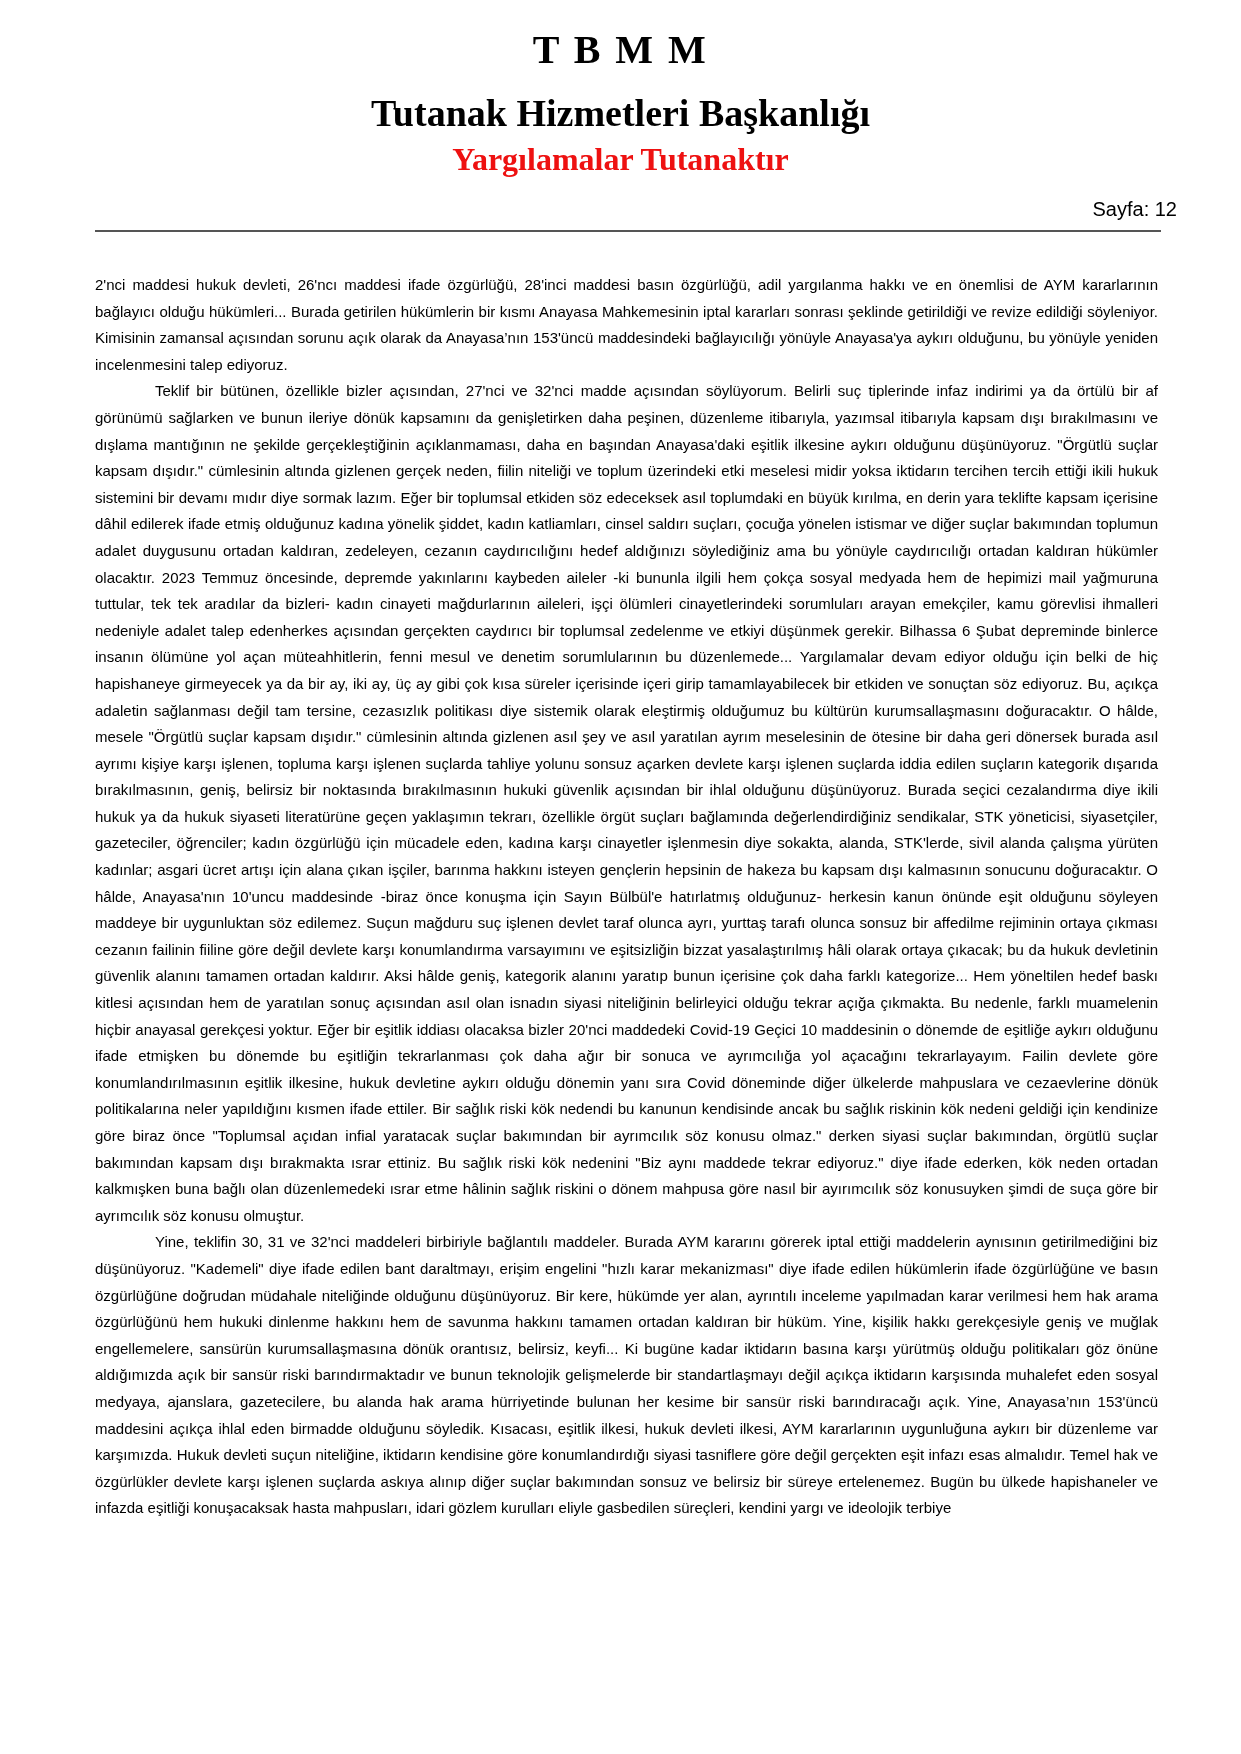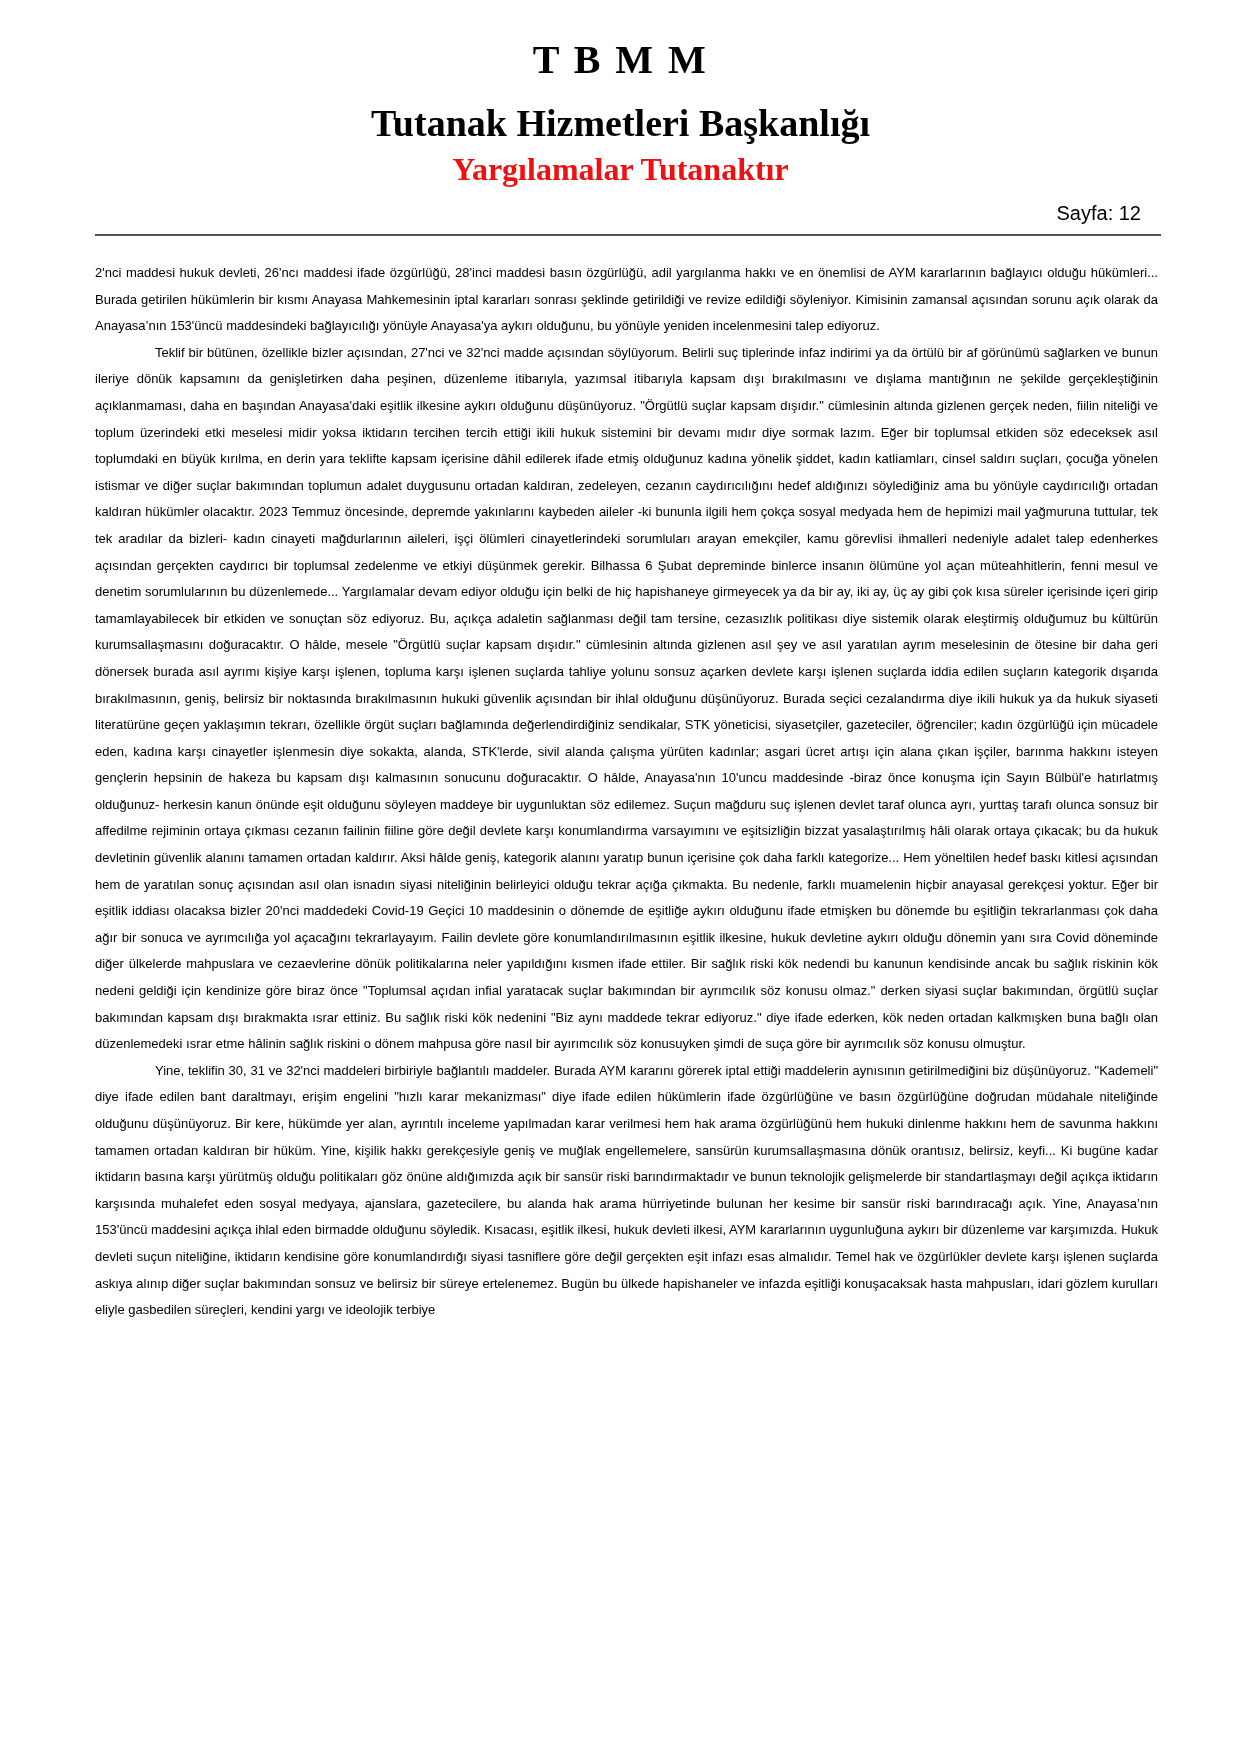--- a/index.html
+++ b/index.html
@@ -17,21 +17,21 @@
   .page {
     position: relative;
     width: 1241px;
     height: 1754px;
     box-sizing: border-box;
     padding: 0;
   }
 
   
   .header {
-    padding-top: 38px;
+    padding-top: 28px;
     text-align: center;
   }
   .hdr-line1 {
     font-family: "Liberation Serif", serif;
     font-weight: bold;
     font-size: 40px;
     line-height: 1.12;
     letter-spacing: 2.5px;
     color: #000000;
   }
@@ -45,43 +45,43 @@
   }
   .hdr-line3 {
     font-family: "Liberation Serif", serif;
     font-weight: bold;
     font-size: 32px;
     line-height: 1.2;
     margin-top: 4px;
   }
 
   .page-no-row {
-    padding-right: 100px;
+    padding-right: 64px;
     text-align: right;
-    margin-top: 14px;
+    margin-top: 20px;
   }
   .page-no {
     font-family: "Liberation Sans", sans-serif;
     font-size: 20px;
     color: #000000;
   }
 
   .rule {
     height: 0;
     border-top: 2px solid #555555;
     margin: 9px 80px 0 95px;
   }
 
   
   .body-text {
     margin: 0 83px 0 95px;
-    padding-top: 24px;
+    padding-top: 40px;
     text-align: justify;
     font-family: "Liberation Sans", sans-serif;
-    font-size: 13px;
+    font-size: 15px;
     line-height: 26.6px;
     color: #000000;
     -webkit-hyphens: none;
     hyphens: none;
   }
   .body-text p {
     margin: 0;
     text-indent: 60px;
     text-align: justify;
   }

